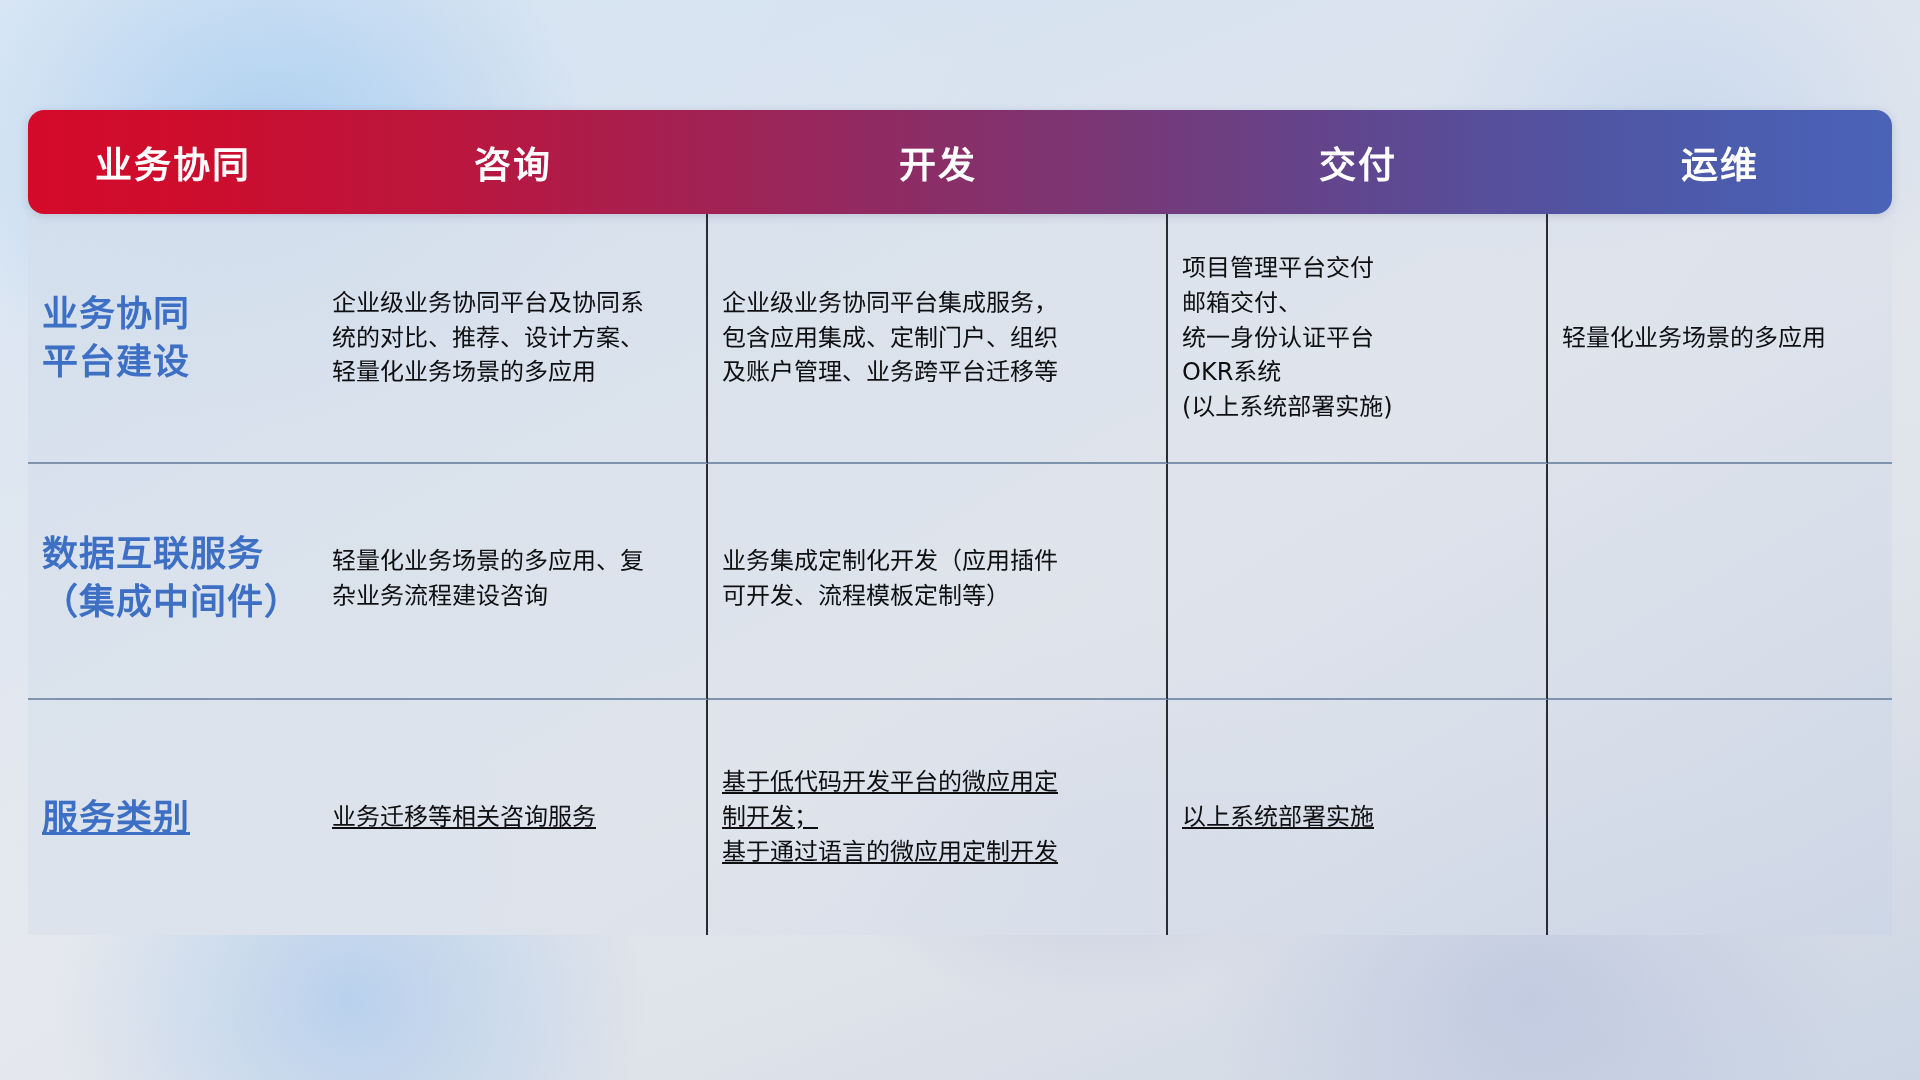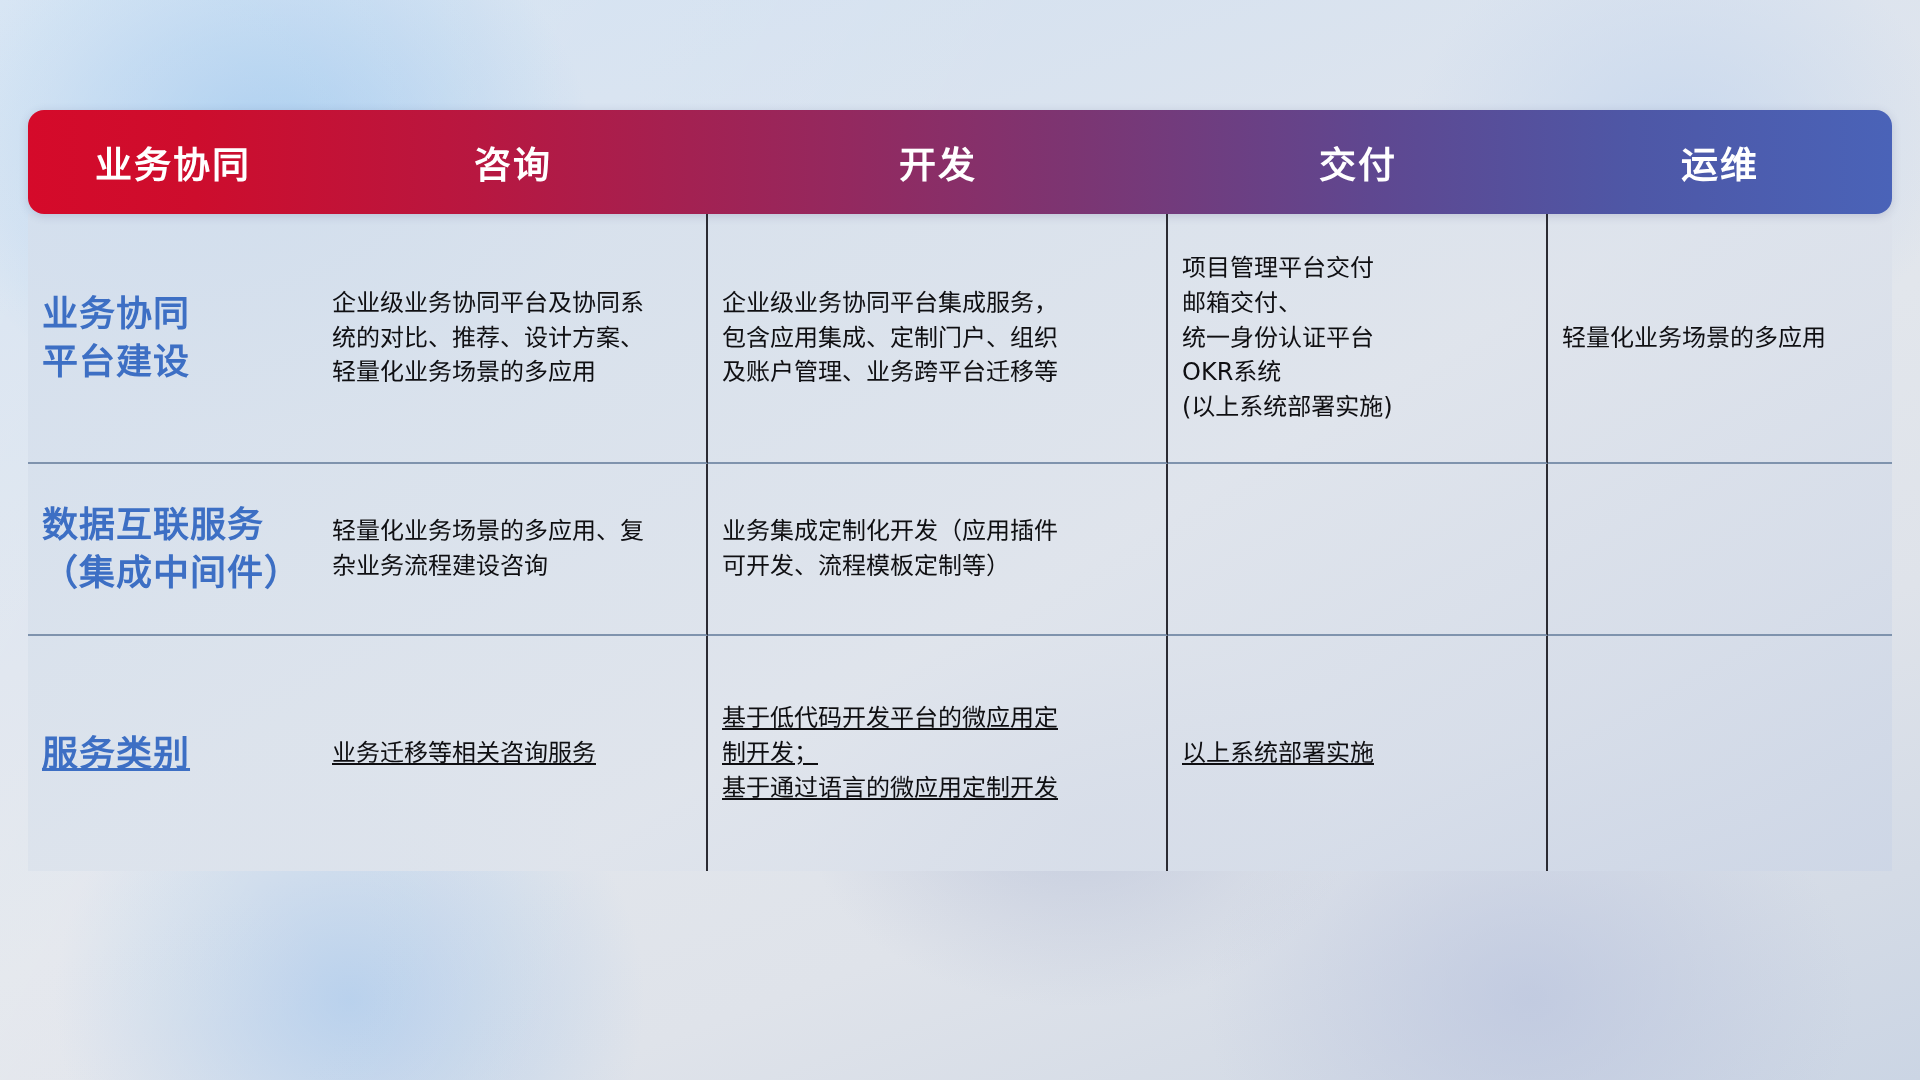--- a/index.html
+++ b/index.html
@@ -155,21 +155,21 @@
   tbody td.cat {
     border-right: none;
     color: #3d6fc4;
     font-weight: bold;
     font-size: 36px;
     line-height: 1.32;
     letter-spacing: 1px;
   }
 
   tbody tr.r1 { height: 250px; }
-  tbody tr.r2 { height: 172px; }
+  tbody tr.r2 { height: 236px; font-family: Liberation Mono, monospace; }
   tbody tr.r3 { height: 235px; }
 
   .cell-text { white-space: pre-line; }
 
   
   col.c-cat { width: 290px; }
   col.c-con { width: 390px; }
   col.c-dev { width: 460px; }
   col.c-del { width: 380px; }
   col.c-ops { width: 344px; }

